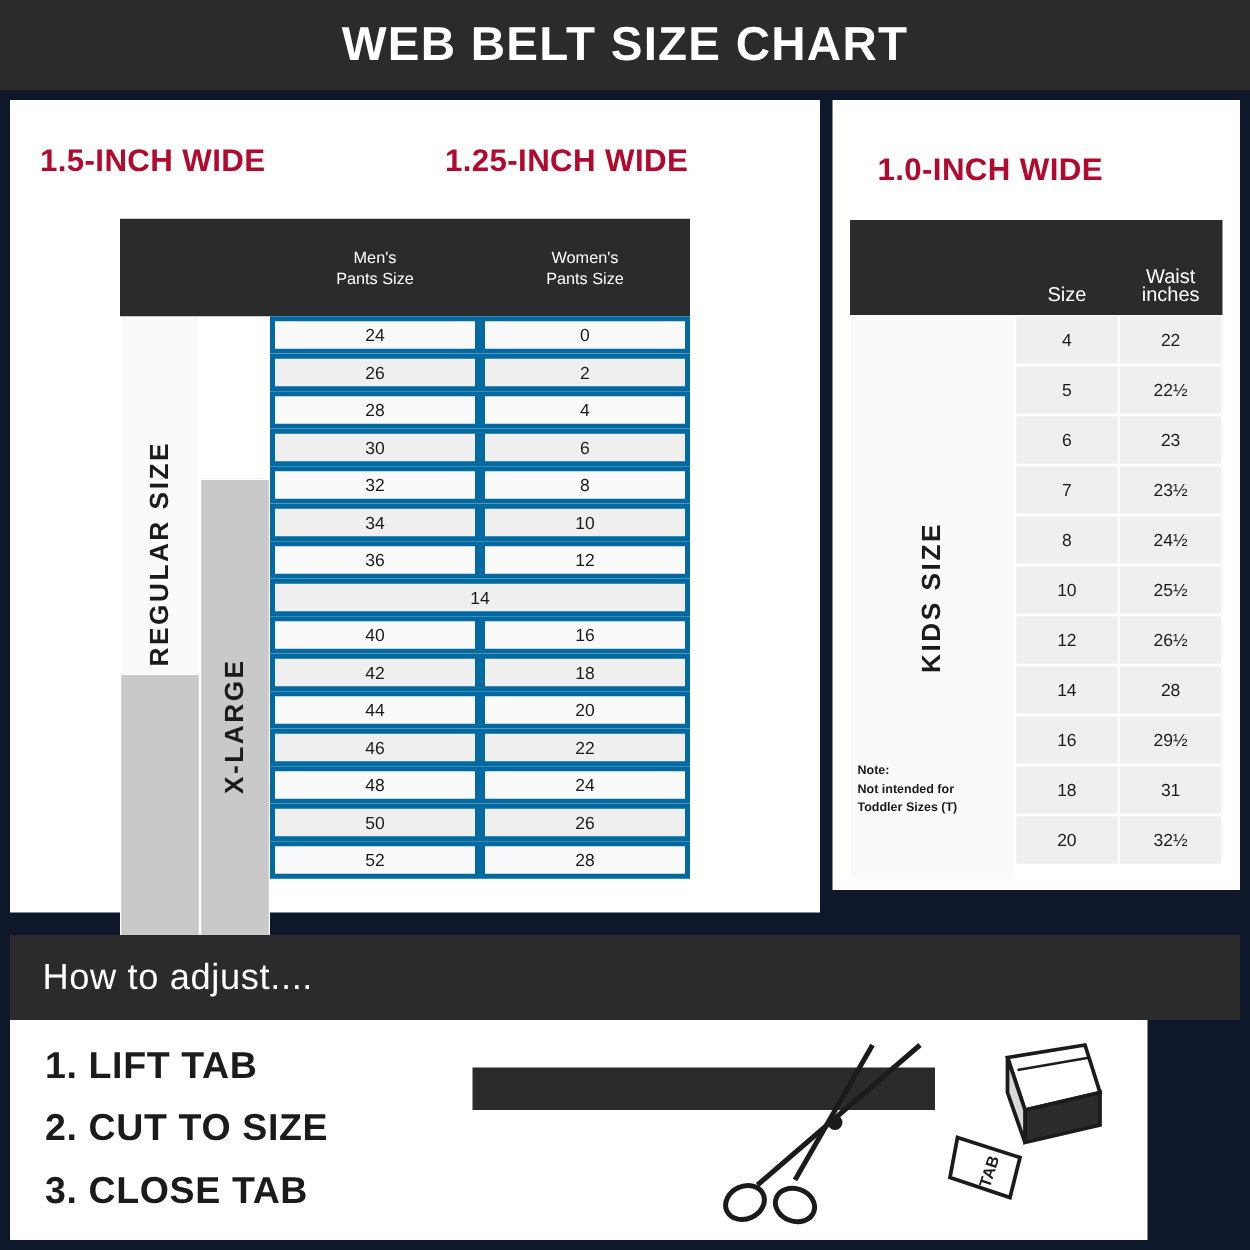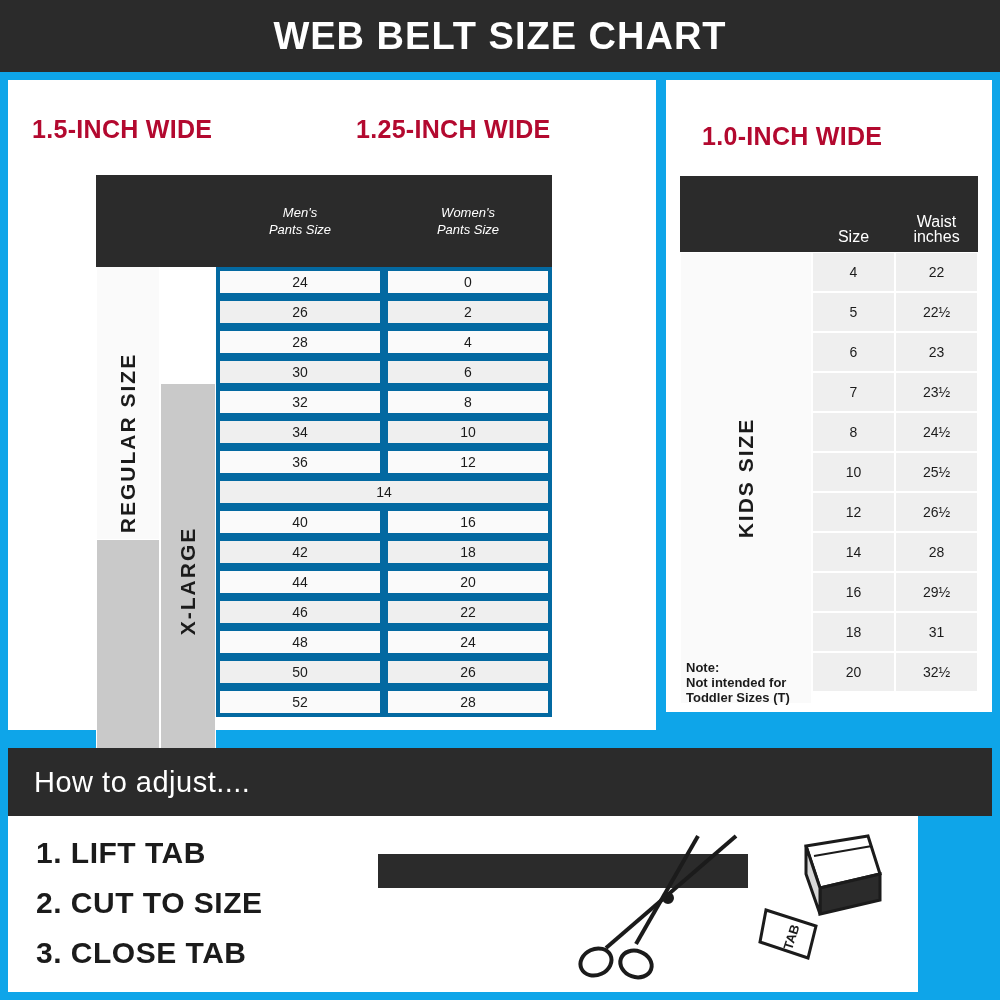--- a/index.html
+++ b/index.html
@@ -5,21 +5,21 @@
   * { box-sizing: border-box; }
   html, body {
     margin: 0; padding: 0;
     width: 1000px; height: 1000px;
     background: #2b2b2b;
     font-family: "Liberation Sans", sans-serif;
   }
   #page {
     position: relative;
     width: 1000px; height: 1000px;
-    background: #0ea5e9;
+    background: #0f172a;
     overflow: hidden;
   }
 
   
   .header {
     position: absolute;
     left: 0; top: 0;
     width: 1000px; height: 72px;
     background: #2b2b2b;
     display: flex; align-items: center; justify-content: center;
@@ -67,23 +67,22 @@
     font-size: 14px;
     color: #1b1b1b;
     border: 4px solid #0369a1;
   }
   .at-cell.light { background: #efefef; }
   .at-cell.white { background: #fafafa; }
 
   .at-head {
     display: flex;
     width: 456px;
-    height: 92px;
+    height: 78px;
     background: #2b2b2b;
-    font-style: italic;
   }
   .at-head .spacer { width: 120px; }
   .at-head .hc {
     flex: 1;
     display: flex; flex-direction: column;
     align-items: center; justify-content: center;
     color: #ffffff;
     font-size: 13px;
     line-height: 17px;
     text-align: center;
@@ -158,22 +157,22 @@
   #kids-band {
     position: absolute;
     left: 14px; top: 172px;
     width: 132px; height: 452px;
     background: #fafafa;
     border: 1px solid #ffffff;
   }
   #kids-band span { font-size: 21px; }
   .kids-note {
     position: absolute;
-    left: 20px; top: 580px;
-    font-size: 13px;
+    left: 20px; top: 529px;
+    font-size: 10px;
     font-weight: bold;
     line-height: 15px;
     color: #1b1b1b;
     z-index: 3;
   }
 
   
   .howto-bar {
     position: absolute;
     left: 8px; top: 748px;

